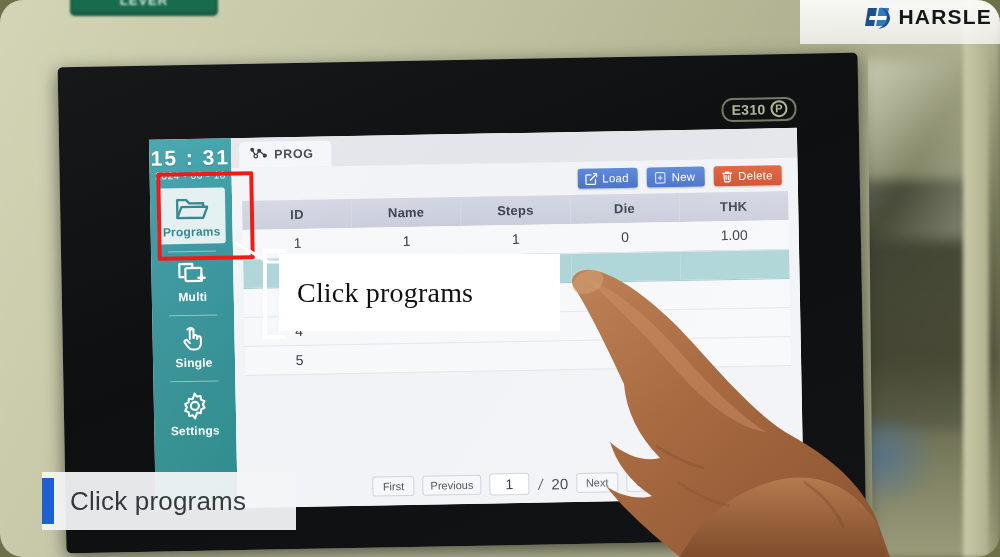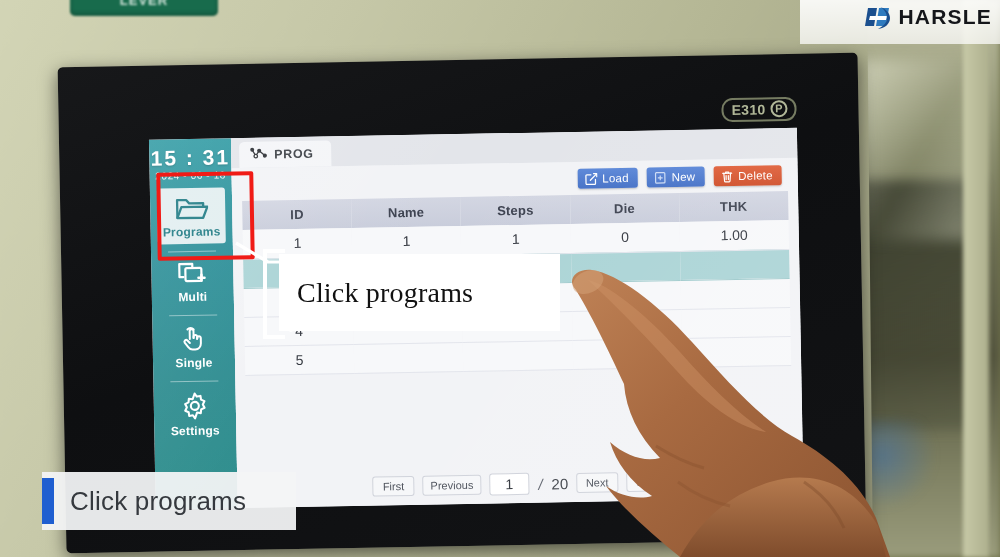--- a/index.html
+++ b/index.html
@@ -2,21 +2,21 @@
 <html><head>
 <meta charset="utf-8">
 <style>
   * { box-sizing: border-box; margin: 0; padding: 0; }
   html, body {
     width: 1000px; height: 557px;
     overflow: hidden;
     font-family: "Liberation Sans", sans-serif;
     background: #6e7049;
   }
-  #stage { position: relative; width: 1000px; height: 557px; overflow: hidden; }
+  #stage { position: relative; width: 1000px; height: 557px; overflow: hidden; border-radius: 23px; }
 
   
   .bg-base {
     position: absolute; inset: 0;
     background:
       linear-gradient(105deg, #7d7f56 0%, #85875c 18%, #8e9064 38%, #7a7c52 60%, #6d6f48 100%);
   }
   
   .bg-window {
     position: absolute; left: 838px; top: 0; width: 162px; height: 557px;

